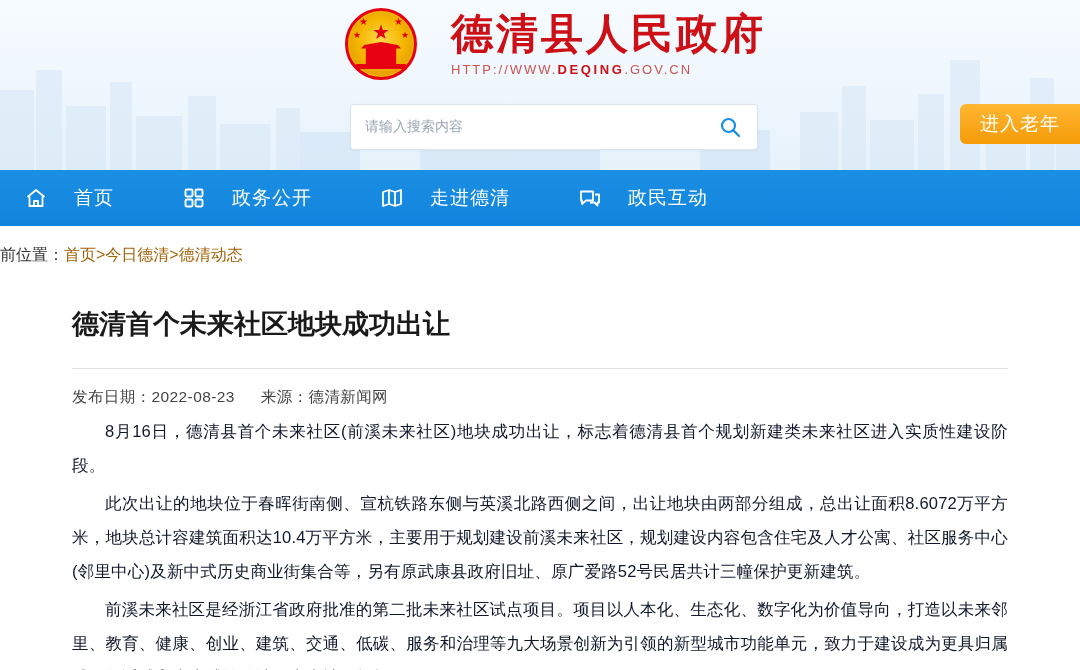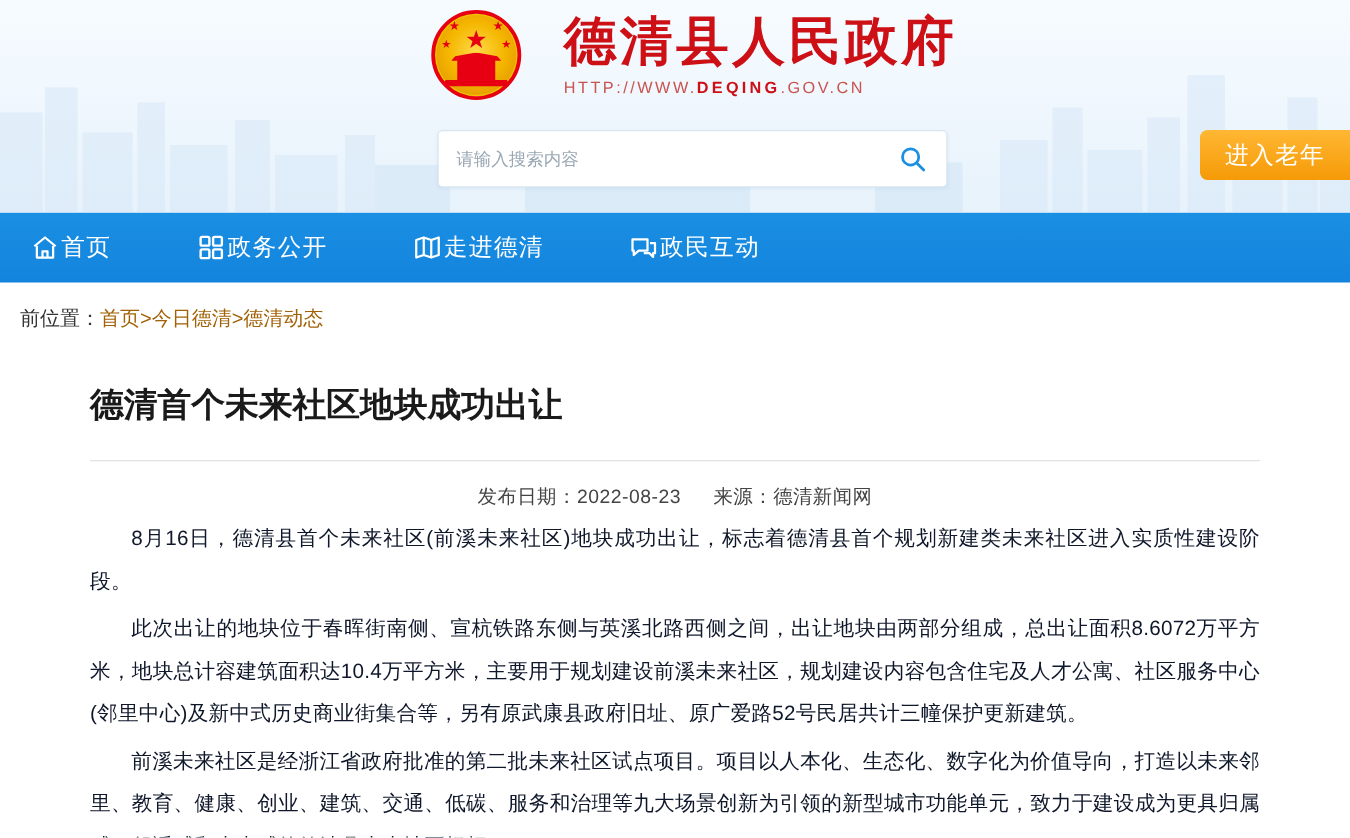--- a/index.html
+++ b/index.html
@@ -120,21 +120,21 @@
   }
   .searchbox input {
     border: 0;
     outline: 0;
     flex: 1;
     height: 100%;
     padding: 0 14px;
     font-size: 14px;
     color: #4d7c0f;
     background: transparent;
-    font-family: Liberation Sans, sans-serif;
+    font-family: Liberation Mono, monospace;
   }
   .searchbox input::placeholder { color: #9aa7b4; }
   .search-btn {
     width: 54px;
     height: 100%;
     display: flex;
     align-items: center;
     justify-content: center;
     cursor: pointer;
   }
@@ -162,39 +162,39 @@
     height: 56px;
     background: linear-gradient(180deg, #1a8fe3 0%, #1384dd 100%);
     display: flex;
     align-items: center;
     color: #fff;
     overflow: hidden;
   }
   .nav-item {
     display: flex;
     align-items: center;
-    gap: 1px;
+    gap: 26px;
     font-size: 19px;
     letter-spacing: 1px;
     padding: 0 34px;
     white-space: nowrap;
     cursor: pointer;
   }
   .nav-item:first-child { padding-left: 24px; }
   .nav-ico { display: inline-flex; width: 24px; height: 24px; align-items: center; justify-content: center; }
 
   
   .breadcrumb {
     height: 58px;
     display: flex;
     align-items: center;
     font-size: 16px;
     color: #333;
     border-bottom: 0;
-    padding-left: 16px;
+    padding-left: 0;
   }
   .breadcrumb .bc-label { color: #333; }
   .breadcrumb .bc-path { color: #a16207; }
 
   
   .article {
     padding: 0 72px;
   }
   .article-title {
     text-align: left;
@@ -202,21 +202,20 @@
     font-weight: bold;
     color: #1a1a1a;
     padding: 22px 0 26px;
     font-family: Liberation Sans, sans-serif;
   }
   .title-rule {
     border-top: 1px solid #e2e2e2;
     margin: 0 0 0 0;
   }
   .meta {
-    text-align: center;
     font-size: 15.5px;
     color: #444;
     padding: 18px 0 6px;
     letter-spacing: .4px;
   }
   .meta .gap { display: inline-block; width: 26px; }
   .body-text p {
     font-size: 16.5px;
     line-height: 34px;
     color: #0f172a;

